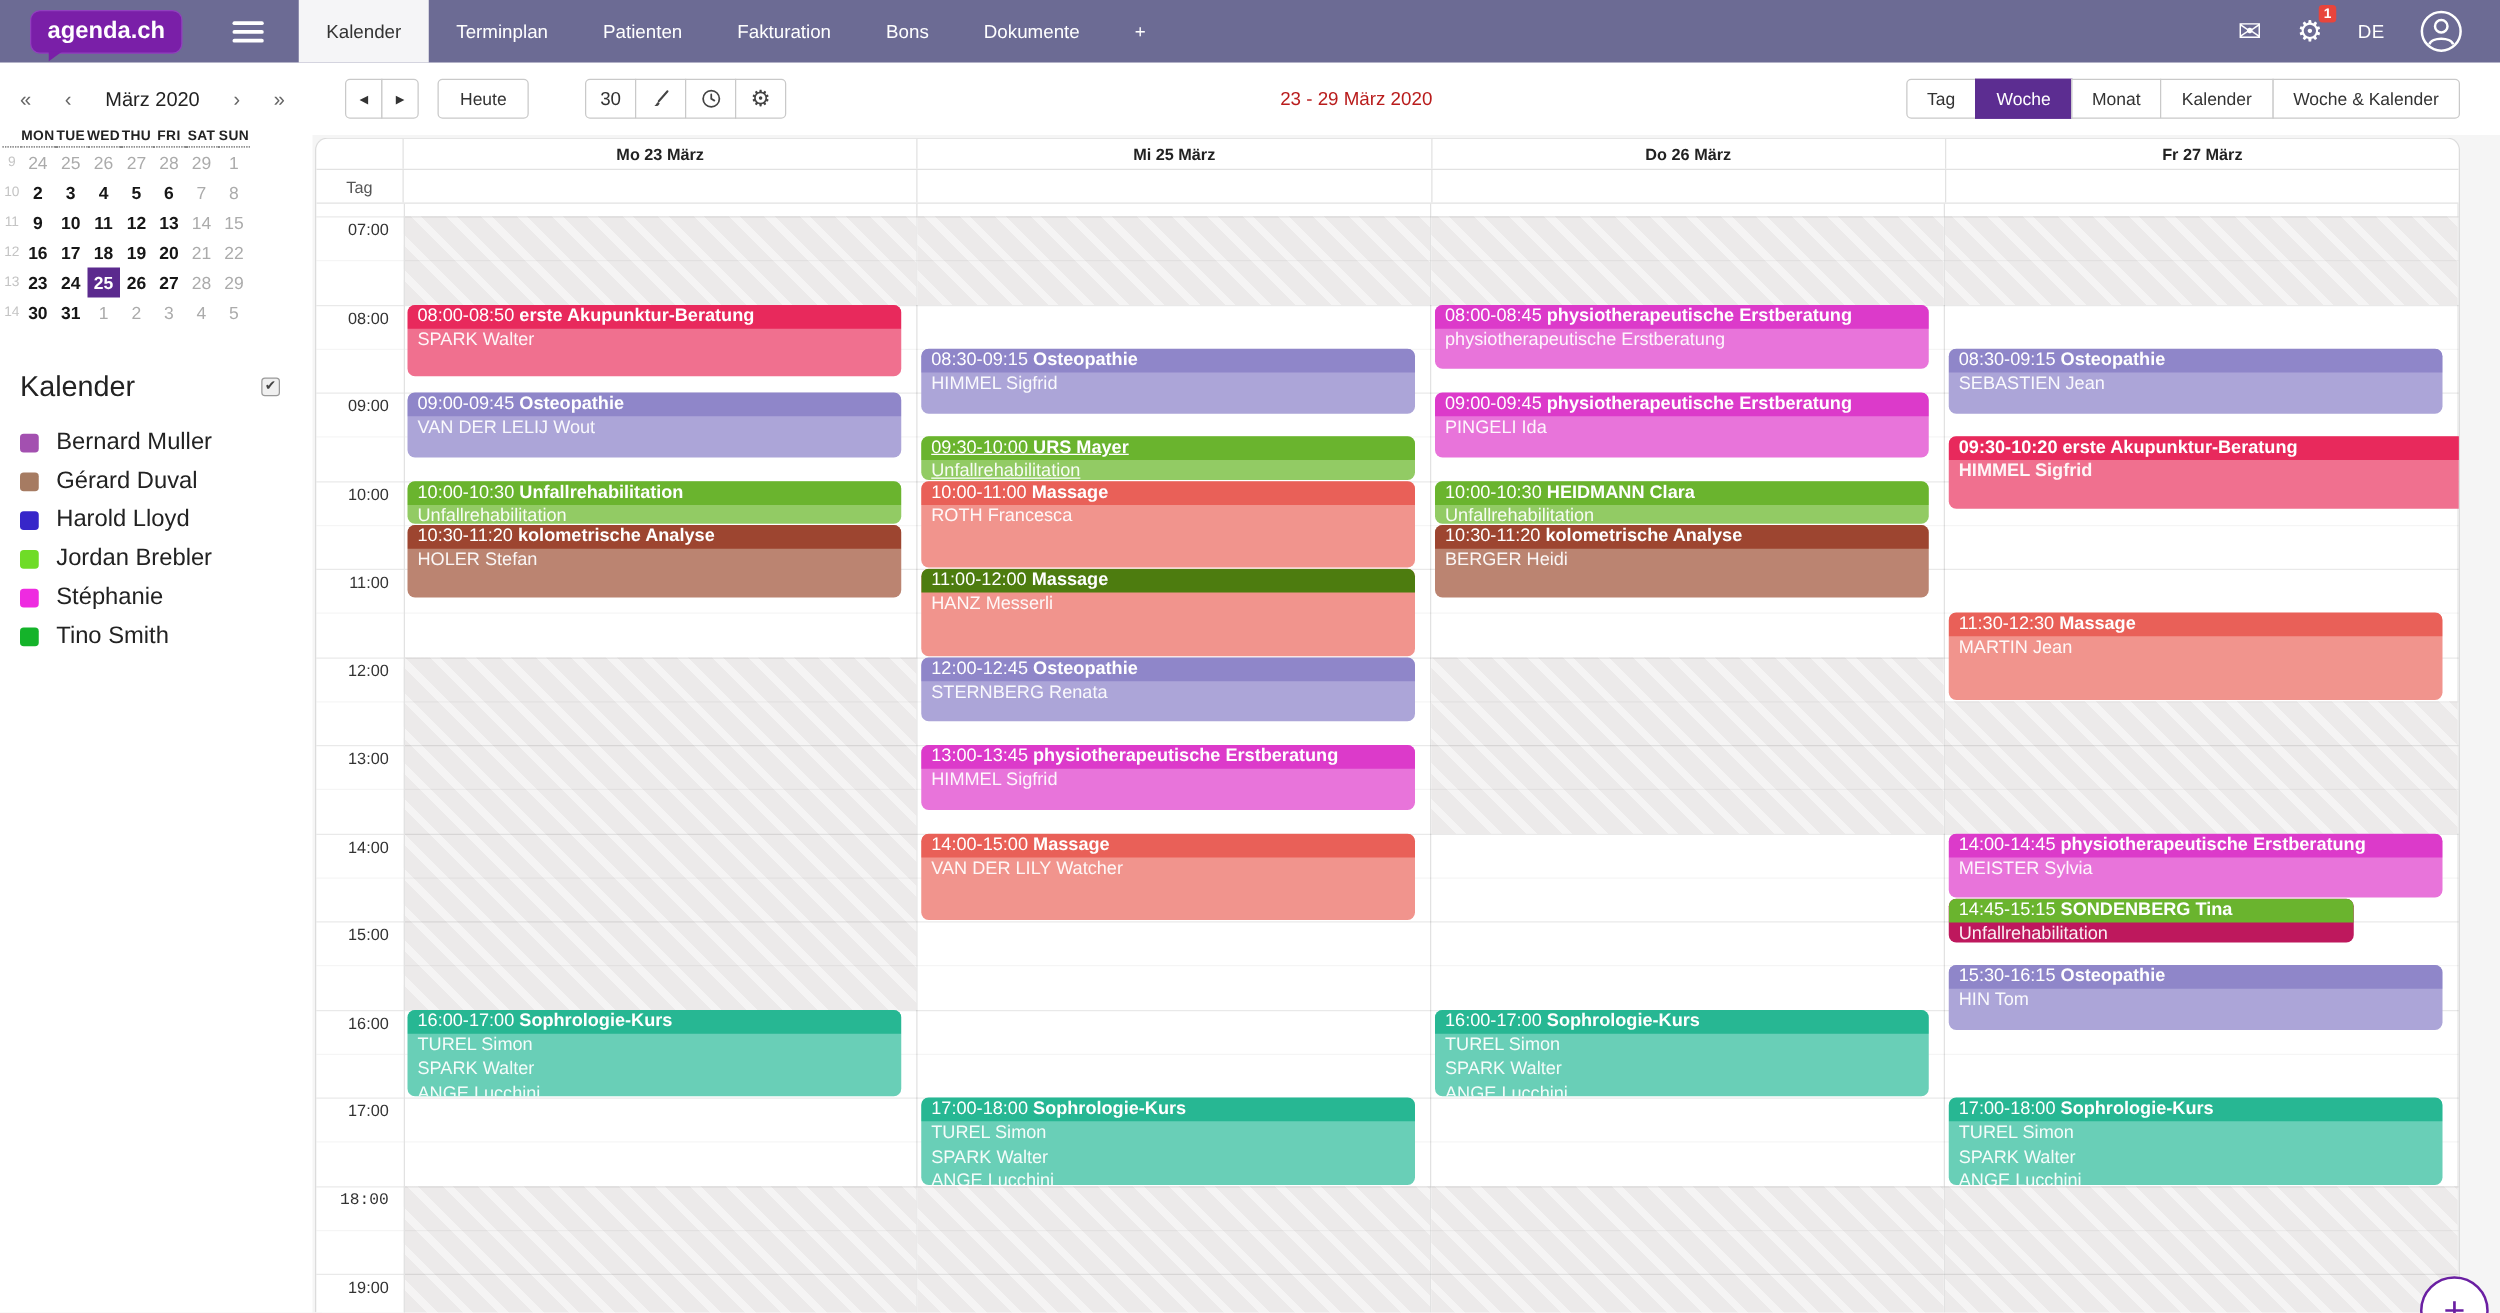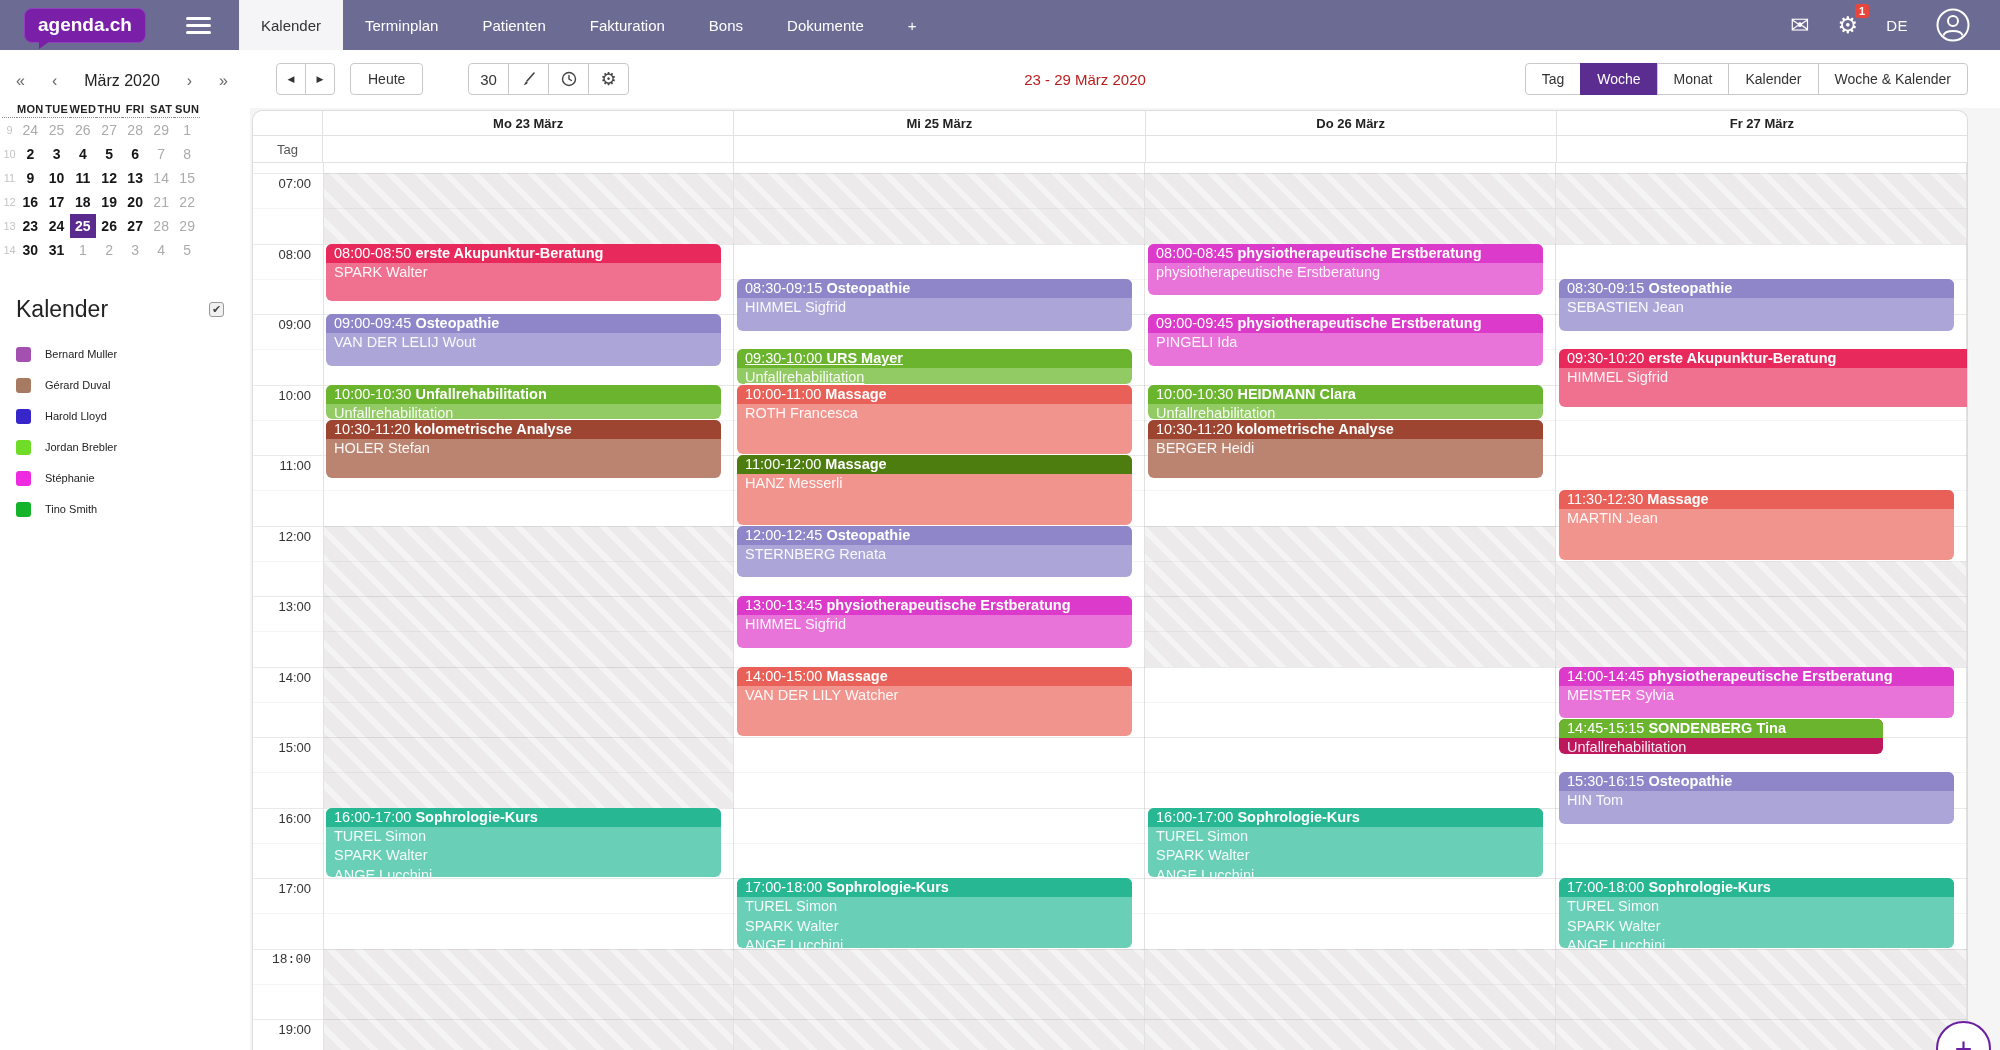--- a/index.html
+++ b/index.html
@@ -65,21 +65,21 @@
   .mini td.muted { color:#ABABAB; }
   .mini td.bold { color:#161616; font-weight:bold; }
   .mini td.selected { background:#5B2A8E; color:#fff; font-weight:bold; }
   .kal-head { display:flex; justify-content:space-between; align-items:center;
     margin:34px 26px 4px 16px; }
   .kal-title { font-size:23px; color:#222; }
   .checkbox { width:15px; height:15px; border:1px solid #999; border-radius:3px;
     background:#F0F0F0; font-size:11px; line-height:13px; text-align:center; color:#444; cursor:pointer; }
   .legend { margin:16px 0 0 16px; }
   .legend-item { display:flex; align-items:center; gap:14px; height:31px;
-    font-size:11px; color:#222; cursor:pointer; }
+    font-size:19px; color:#222; cursor:pointer; }
   .legend-swatch { width:15px; height:15px; border-radius:3px; flex:none; }
 
   
   .panel { position:absolute; left:252px; top:110px; width:1716px; bottom:0;
     background:#fff; border:1px solid #DCDCDC; border-bottom:none;
     border-radius:10px 10px 0 0; overflow:hidden; }
   .header-row { display:flex; height:25px; border-bottom:1px solid #E2E2E2; }
   .header-gutter { width:70px; flex:none; border-right:1px solid #E2E2E2; }
   .day-head { flex:1; text-align:center; font-size:13px; font-weight:bold; color:#222;
     line-height:25px; border-right:1px solid #E2E2E2; cursor:pointer; }
@@ -445,21 +445,21 @@
       </div>
       <div class="day-col" style="left: 1303px; width: 411px;">
         <div class="stripe" style="top: 10px; height: 70.5px;"></div>
         <div class="stripe" style="top: 397.75px; height: 105.75px;"></div>
         <div class="stripe" style="top: 785.5px; height: 102.5px;"></div>
       </div>
       <div class="event" style="left: 1306px; width: 395px; top: 115.75px; height: 51.875px; background: rgb(172, 165, 216);">
         <div class="event-head" style="background: rgb(143, 134, 201);"><span>08:30-09:15 </span><b>Osteopathie</b></div>
         <div class="event-line">SEBASTIEN Jean</div>
       </div>
-      <div class="event" style="left: 1306px; width: 433px; top: 186.25px; height: 57.75px; background: rgb(240, 112, 143);">
+      <div class="event" style="left: 1306px; width: 433px; top: 186.25px; height: 57.75px; background: rgb(240, 112, 143); font-weight: bold;">
         <div class="event-head" style="background: rgb(232, 41, 92);"><span>09:30-10:20 </span><b>erste Akupunktur-Beratung</b></div>
         <div class="event-line">HIMMEL Sigfrid</div>
       </div>
       <div class="event" style="left: 1306px; width: 395px; top: 327.25px; height: 69.5px; background: rgb(241, 148, 141);">
         <div class="event-head" style="background: rgb(233, 96, 88);"><span>11:30-12:30 </span><b>Massage</b></div>
         <div class="event-line">MARTIN Jean</div>
       </div>
       <div class="event" style="left: 1306px; width: 395px; top: 503.5px; height: 51.875px; background: rgb(232, 116, 218);">
         <div class="event-head" style="background: rgb(220, 58, 202);"><span>14:00-14:45 </span><b>physiotherapeutische Erstberatung</b></div>
         <div class="event-line">MEISTER Sylvia</div>

